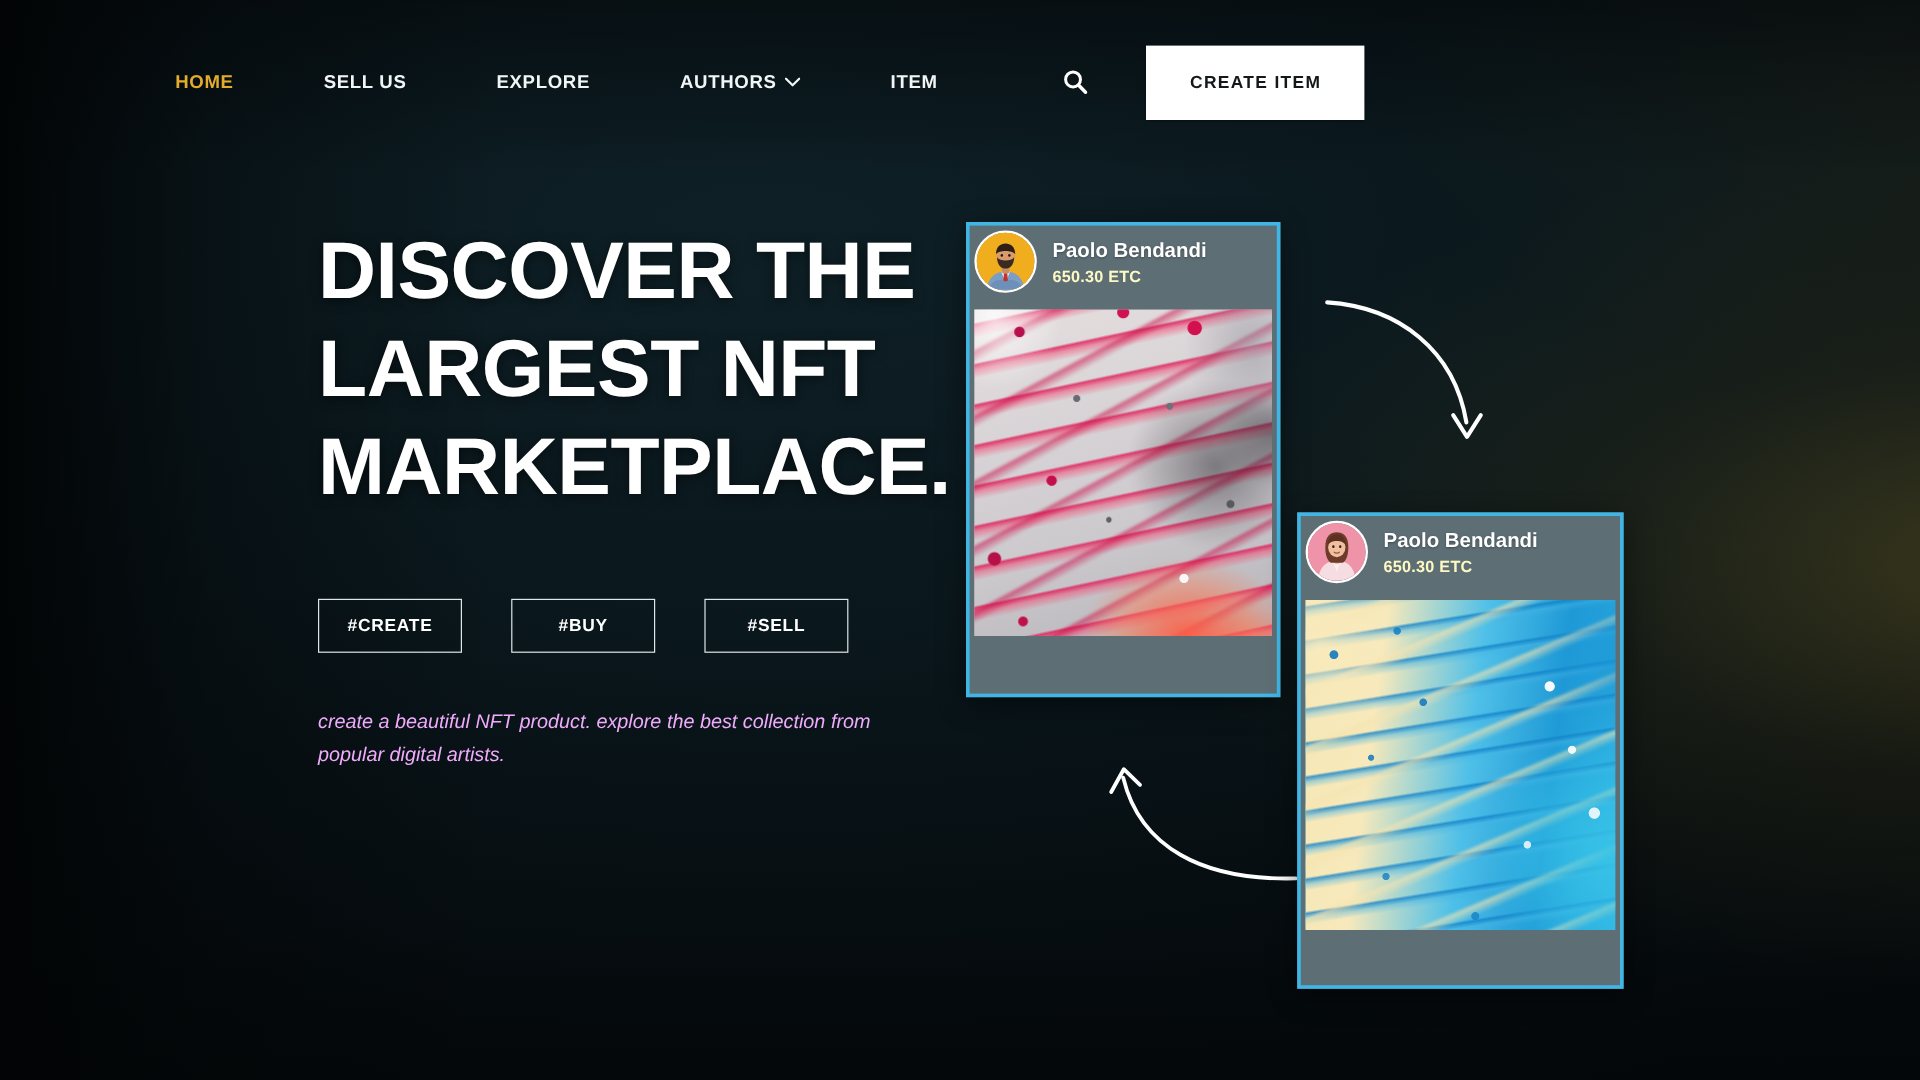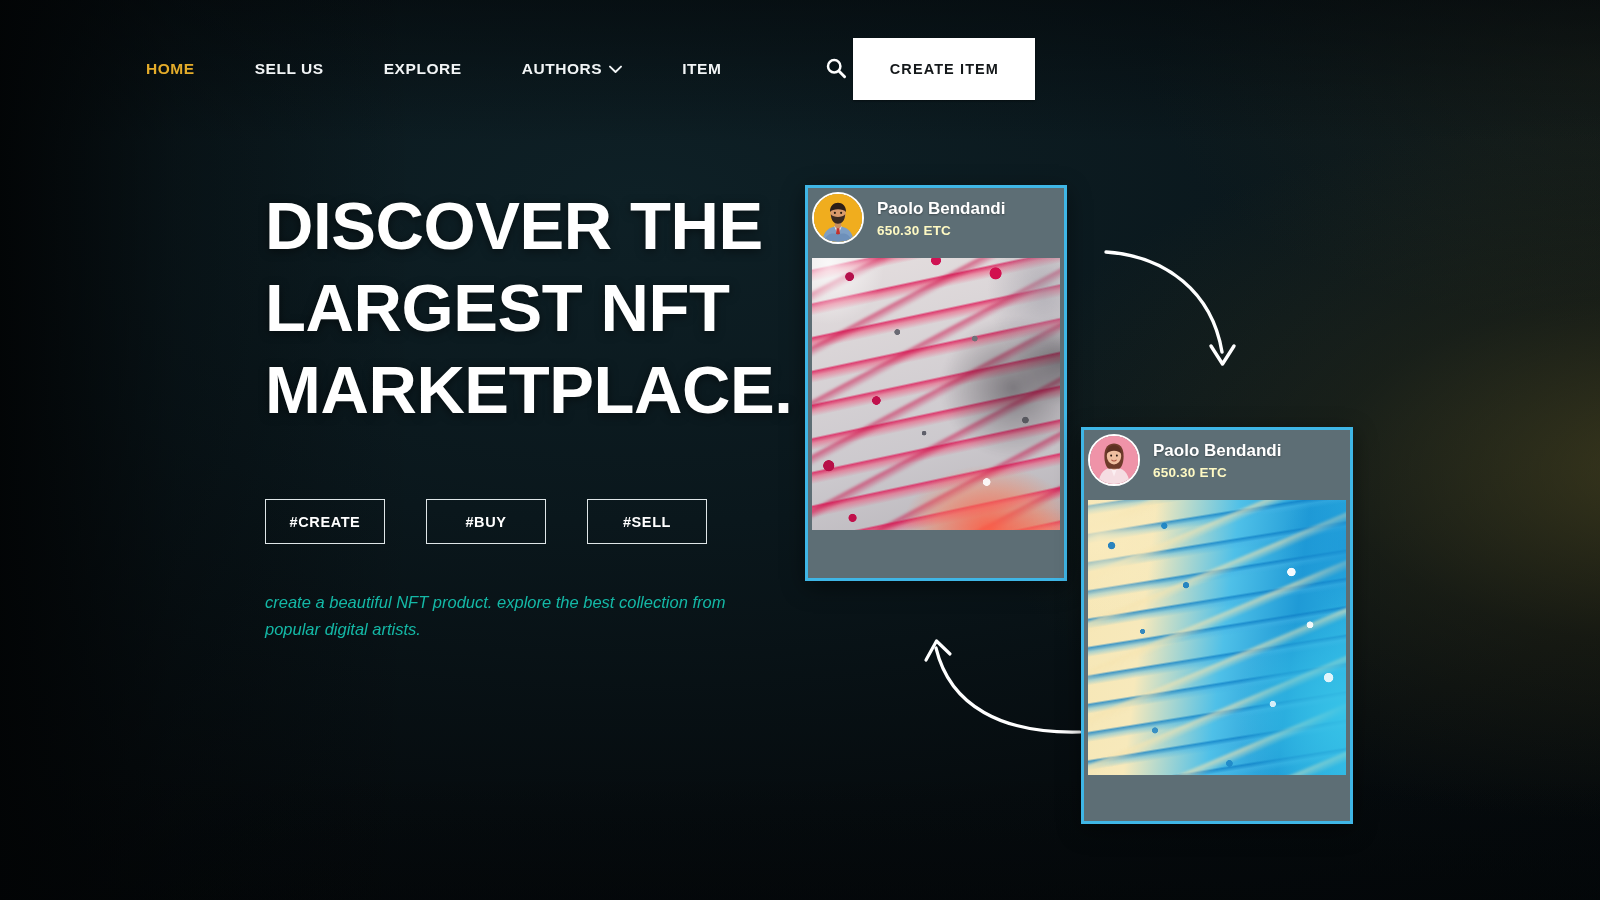--- a/index.html
+++ b/index.html
@@ -38,41 +38,41 @@
     position:absolute; top:0; left:0; width:1600px; height:138px;
     display:flex; align-items:center; z-index:20;
   }
   #brand { display:flex; align-items:center; gap:14px; margin-left:224px; }
   #logo-mark { width:46px; height:46px; position:relative; }
   #brand-name {
     font-size:25px; font-weight:bold; font-style:italic;
     letter-spacing:0.2px; color:#ffffff;
   }
 
-  #nav { display:flex; align-items:center; gap:0; margin-left:146px; }
+  #nav { display:flex; align-items:center; gap:15px; margin-left:146px; }
   .nav-link {
     font-size:15.5px; font-weight:bold; letter-spacing:0.55px;
     color:#f2f5f6; text-decoration:none; white-space:nowrap;
     padding:0 0; display:flex; align-items:center; gap:7px;
     cursor:pointer;
   }
   .nav-link.active { color:#e4ac2a; }
   .nav-gap-1 { margin-right:60px; }
   .nav-gap-2 { margin-right:60px; }
   .nav-gap-3 { margin-right:60px; }
   .nav-gap-4 { margin-right:60px; }
   #chevron { display:inline-block; }
 
   #search-btn {
     margin-left:98px; width:34px; height:34px;
     display:flex; align-items:center; justify-content:center;
     background:none; border:none; cursor:pointer;
   }
   #create-item-btn {
-    width:182px; height:62px;
+    margin-left:42px; width:182px; height:62px;
     background:#ffffff; color:#14181a;
     font-size:14.5px; font-weight:bold; letter-spacing:1.1px;
     border:none; cursor:pointer;
     display:flex; align-items:center; justify-content:center;
     box-shadow:0 1px 2px rgba(0,0,0,0.4);
   }
 
   
   #hero-left { position:absolute; left:222px; top:185px; width:620px; z-index:10;margin-left:43px; }
   #headline {
@@ -83,21 +83,21 @@
   #tags { display:flex; gap:41px; margin-top:68px; }
   .tag {
     min-width:120px; height:45px; padding:0 22px;
     border:1.4px solid #dfe6e8; background:transparent;
     color:#ffffff; font-size:14.5px; font-weight:bold; letter-spacing:0.6px;
     display:flex; align-items:center; justify-content:center;
     cursor:pointer;
   }
   #desc {
     margin-top:45px; font-size:16.5px; line-height:27px;
-    font-style:italic; color:#14b8a6; max-width:500px;
+    font-style:italic; color:#f0abfc; max-width:500px;
   }
   #cta-row { display:flex; gap:44px; margin-top:53px; }
   #discover-btn {
     width:182px; height:60px; background:#ffffff; color:#16191b;
     font-size:15px; font-weight:normal; letter-spacing:1px;
     border:none; cursor:pointer;
     display:flex; align-items:center; justify-content:center;
   }
   #bid-btn {
     width:182px; height:60px; background:transparent; color:#ffffff;

